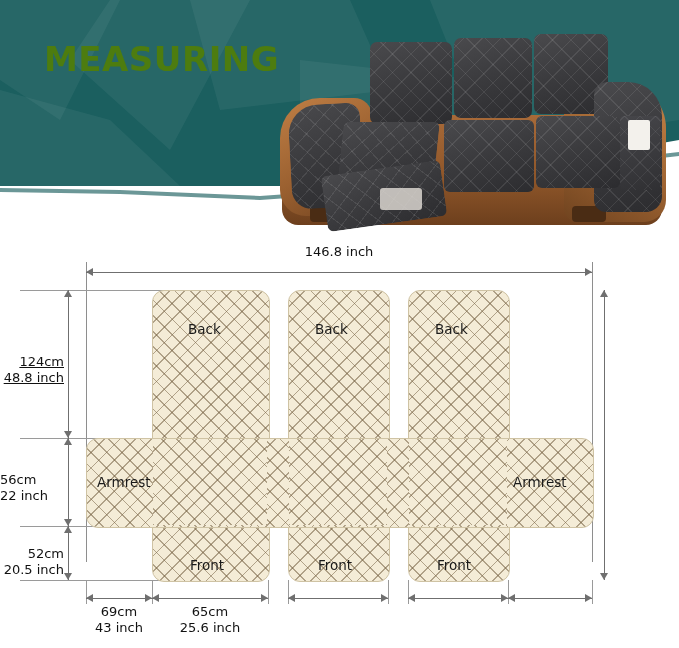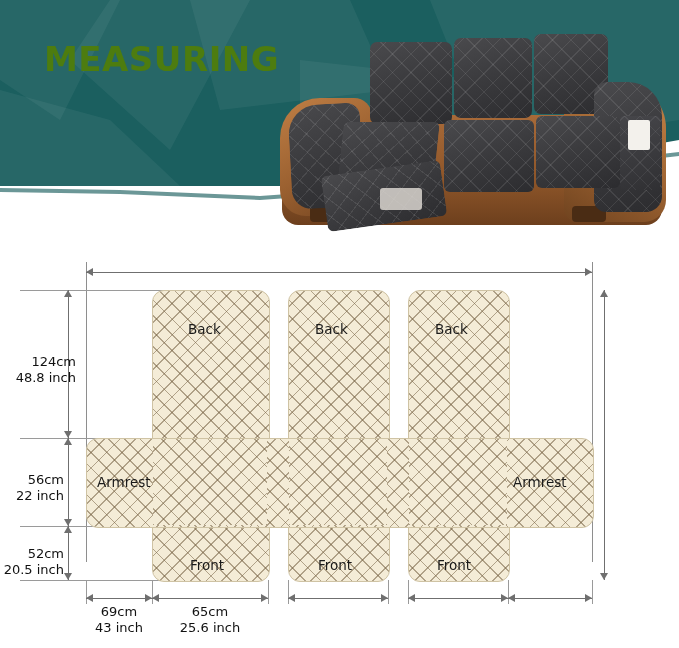--- a/index.html
+++ b/index.html
@@ -241,43 +241,44 @@
 </div>
 
 <div id="diagram">
 
   <div class="dimline-v tick" style="left:86px; top:30px; height:300px; background:#8e8e8e;"></div>
   <div class="dimline-v tick" style="left:592px; top:30px; height:300px; background:#8e8e8e;"></div>
   <div class="dimline-h" style="left:86px; top:40px; width:506px;"></div>
   <div class="arrow arr-l" style="left:86px; top:36px;"></div>
   <div class="arrow arr-r" style="left:585px; top:36px;"></div>
   <div class="lbl" style="left:279px; top:12px; width:120px;">
+    <div>146.8 inch</div>
   </div>
 
   <div class="dimline-v" style="left:604px; top:58px; height:290px;"></div>
   <div class="arrow arr-u" style="left:600px; top:58px;"></div>
   <div class="arrow arr-d" style="left:600px; top:341px;"></div>
 
   <div class="dimline-h" style="left:20px; top:58px; width:150px; background:#9a9a9a;"></div>
   <div class="dimline-h" style="left:20px; top:206px; width:90px; background:#9a9a9a;"></div>
   <div class="dimline-h" style="left:20px; top:294px; width:90px; background:#9a9a9a;"></div>
   <div class="dimline-h" style="left:20px; top:348px; width:150px; background:#9a9a9a;"></div>
 
   <div class="dimline-v" style="left:68px; top:58px; height:148px;"></div>
   <div class="arrow arr-u" style="left:64px; top:58px;"></div>
   <div class="arrow arr-d" style="left:64px; top:199px;"></div>
-  <div class="lbl" style="left:12px; top:122px; width:64px; text-align:right;">
+  <div class="lbl" style="left:0px; top:122px; width:64px; text-align:right;text-decoration:underline;">
     <div>124cm</div>
     <div>48.8 inch</div>
   </div>
 
   <div class="dimline-v" style="left:68px; top:206px; height:88px;"></div>
   <div class="arrow arr-u" style="left:64px; top:206px;"></div>
   <div class="arrow arr-d" style="left:64px; top:287px;"></div>
-  <div class="lbl" style="left:0px; top:240px; width:64px; text-align:right;">
+  <div class="lbl" style="left:0px; top:240px; width:64px; text-align:left;">
     <div>56cm</div>
     <div>22 inch</div>
   </div>
 
   <div class="dimline-v" style="left:68px; top:294px; height:54px;"></div>
   <div class="arrow arr-u" style="left:64px; top:294px;"></div>
   <div class="arrow arr-d" style="left:64px; top:341px;"></div>
   <div class="lbl" style="left:0px; top:314px; width:64px; text-align:right;">
     <div>52cm</div>
     <div>20.5 inch</div>

